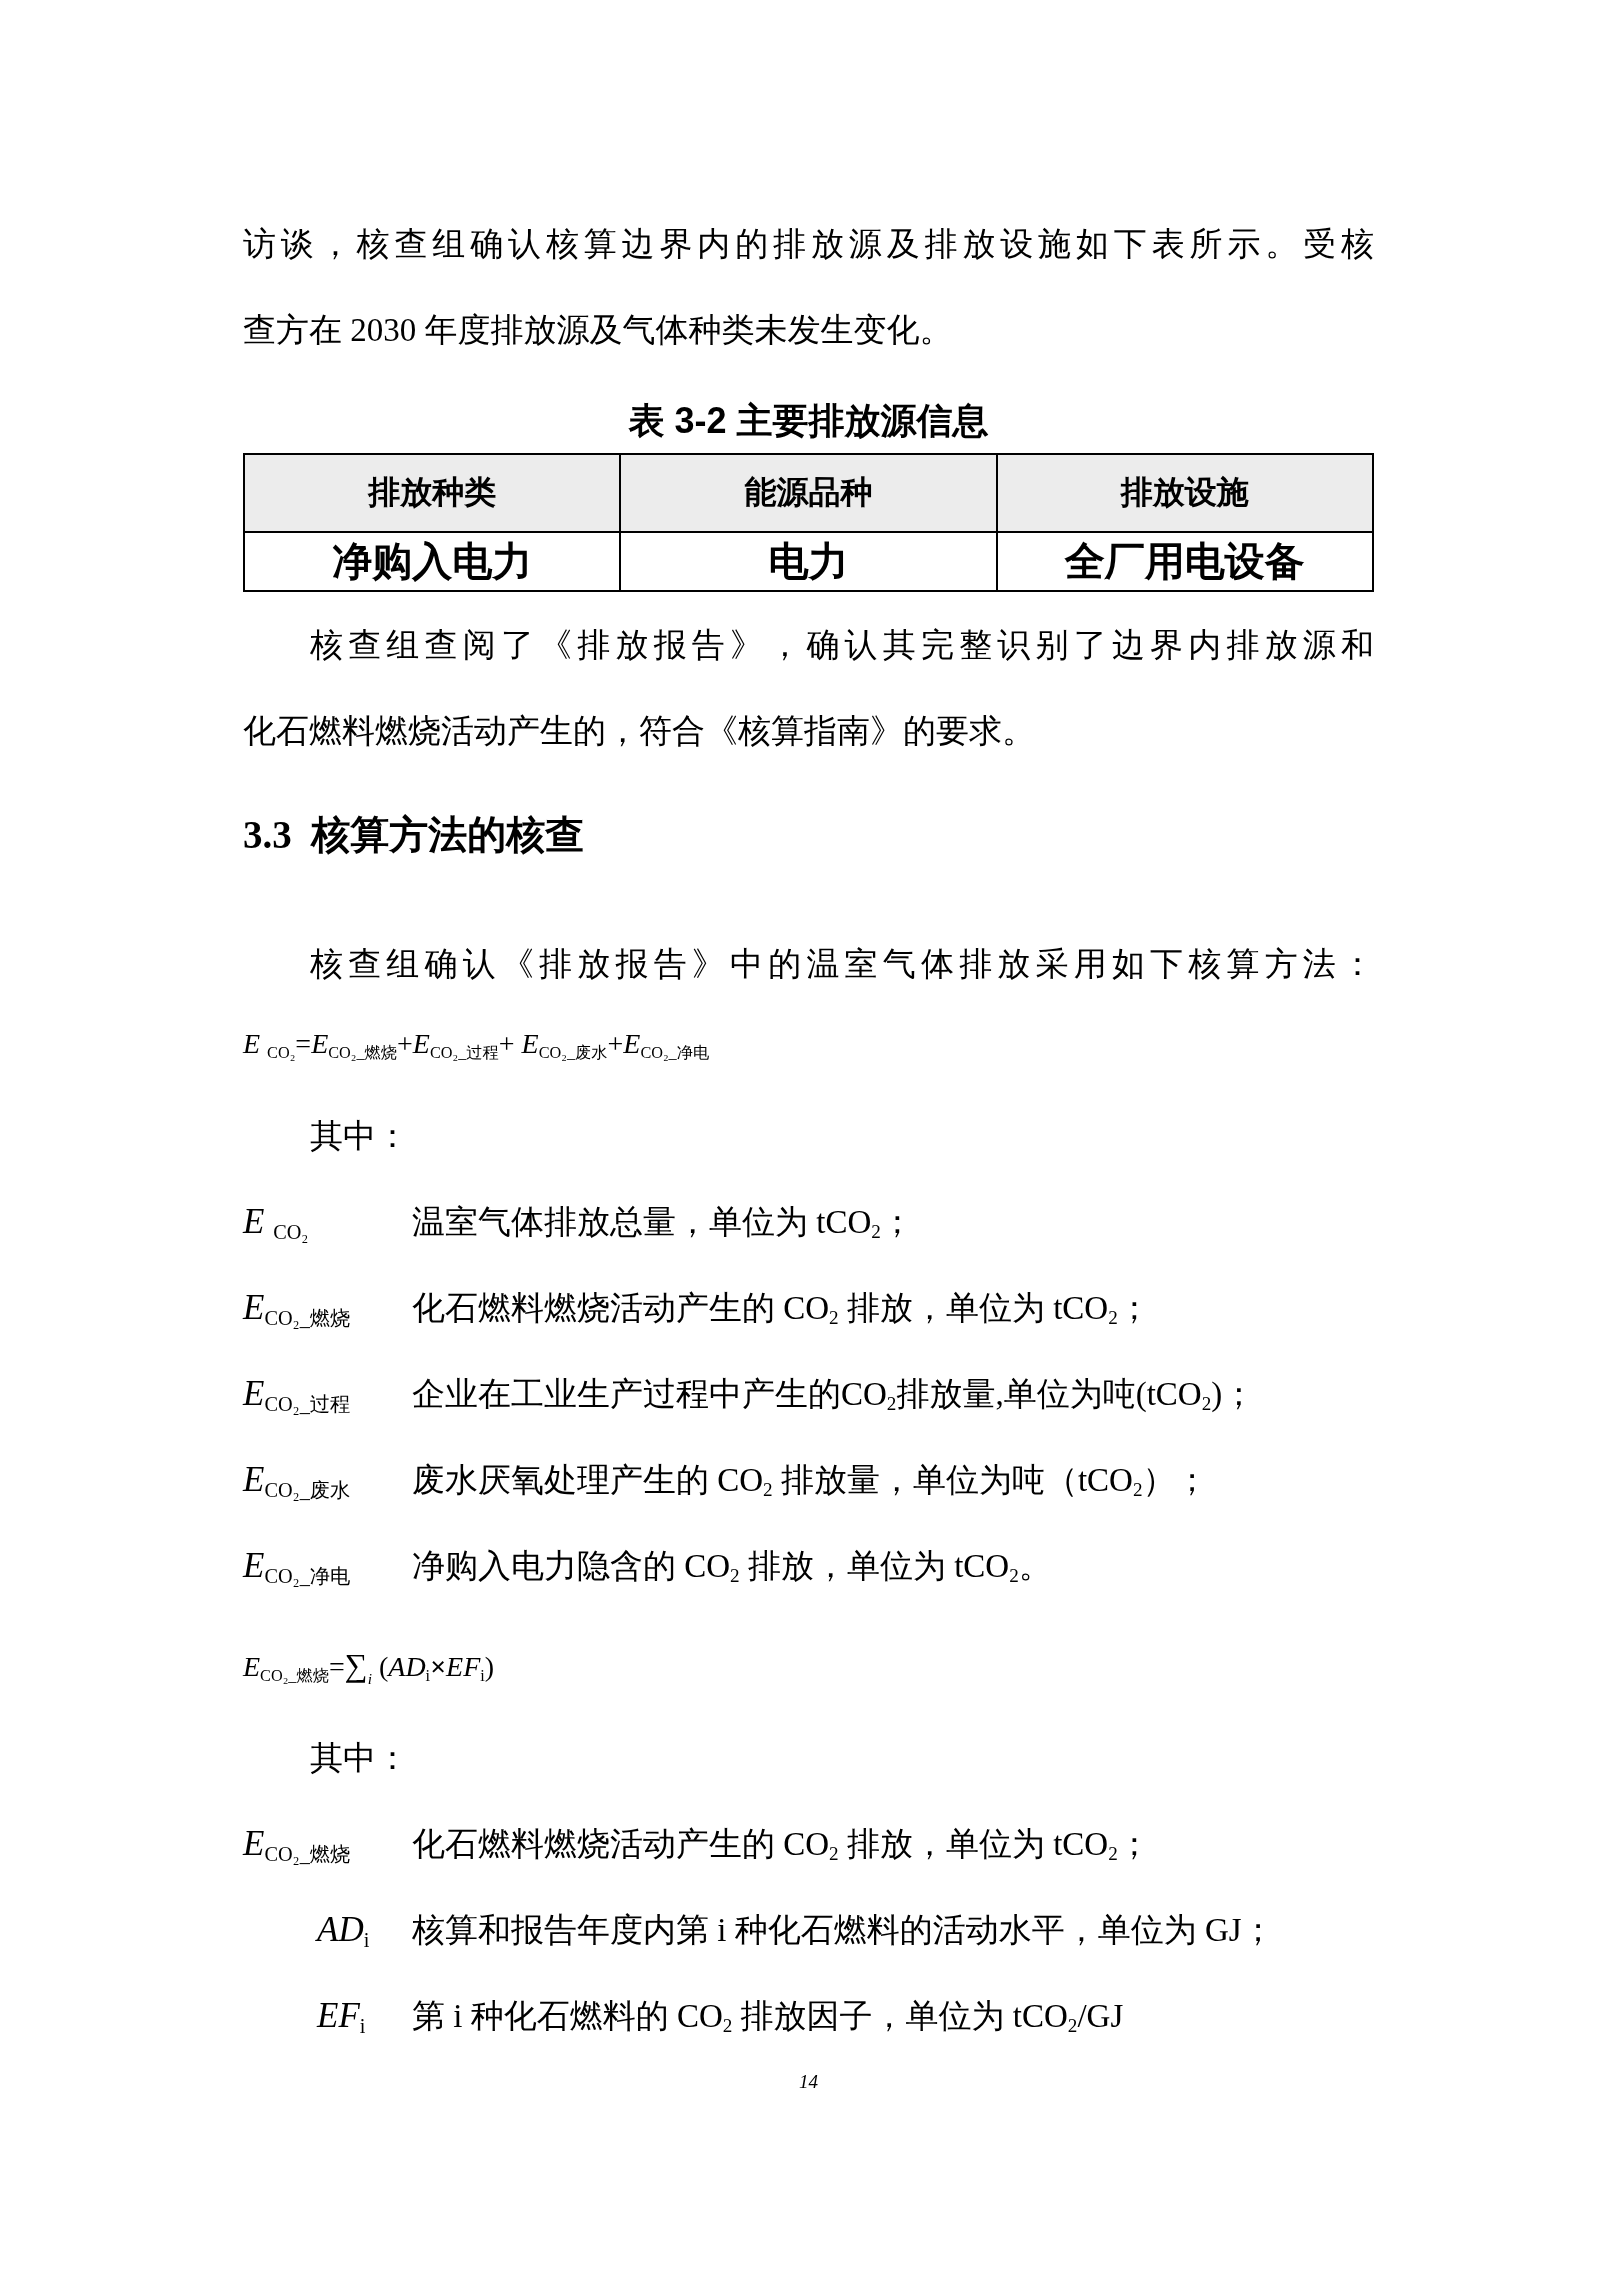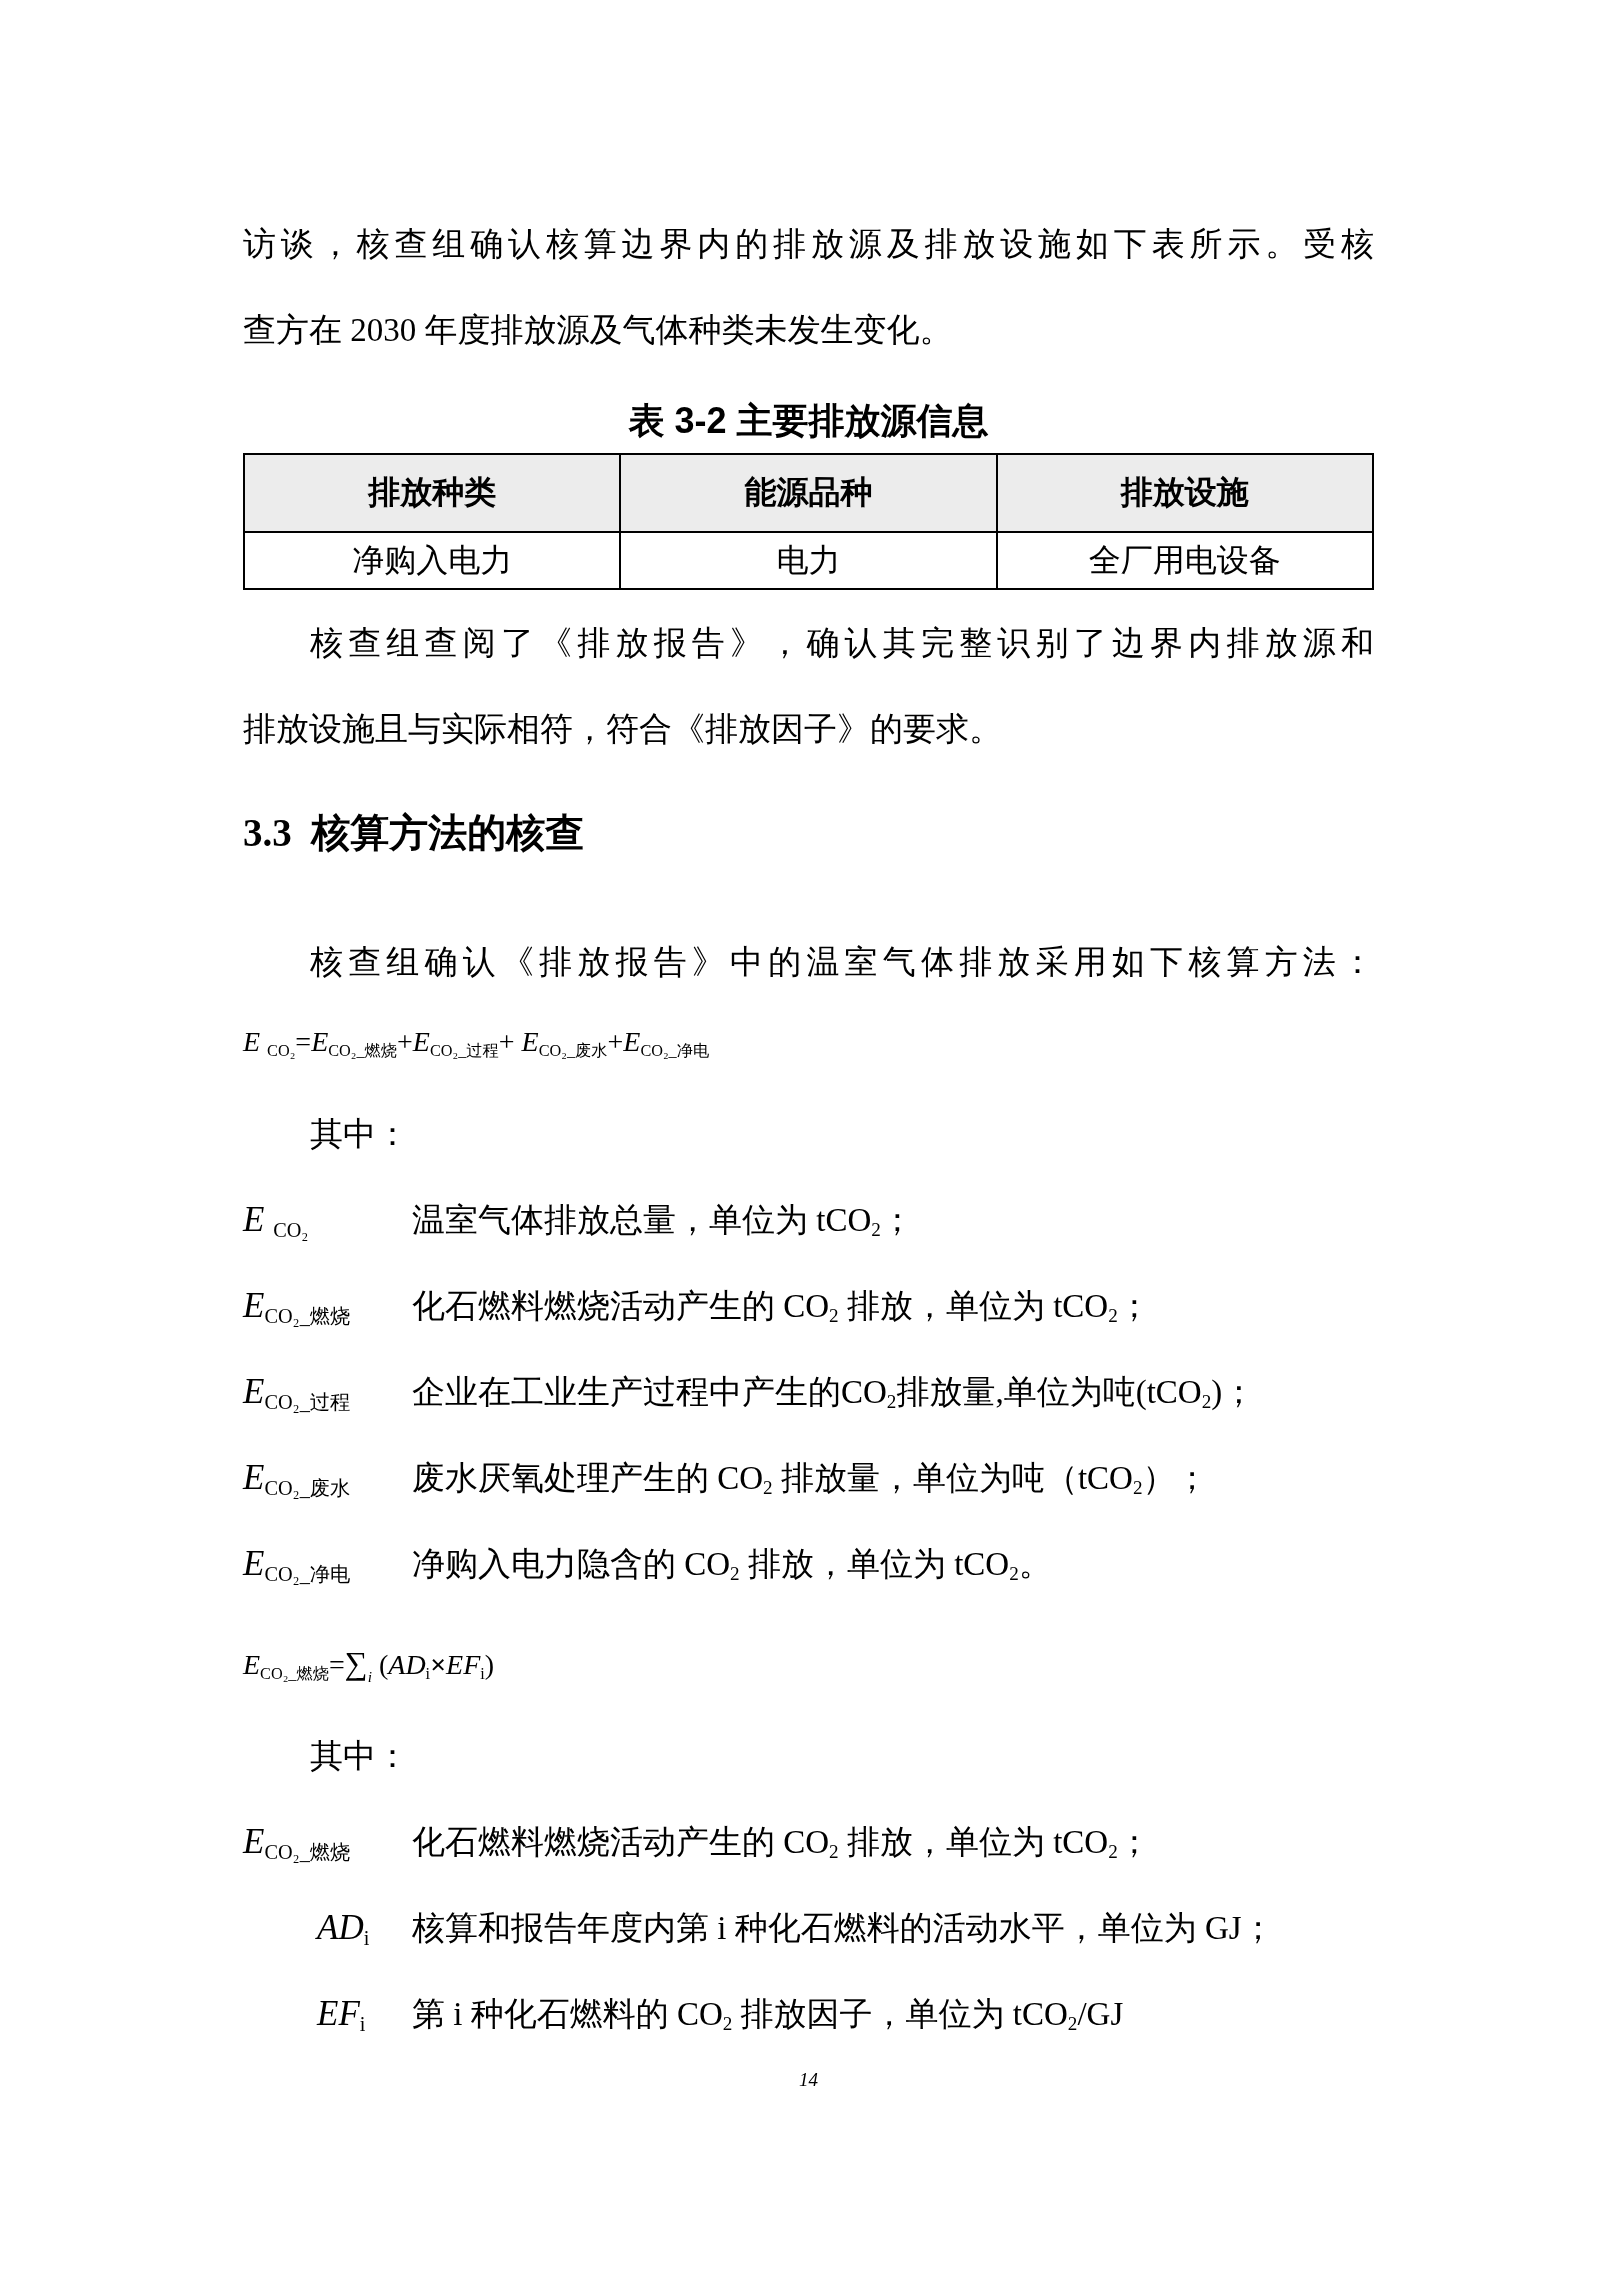--- a/index.html
+++ b/index.html
@@ -28,21 +28,21 @@
     margin-top: 3.9px; border: 2.9px solid var(--tbl-border, #000);
   }
   .src-table th {
     background: var(--th-bg, #ececec);
     border: 2px solid var(--tbl-border, #000); border-bottom-width: 2.9px;
     height: 74px; font-size: 32px; font-weight: 700;
     text-align: center; vertical-align: middle;
   }
   .src-table td {
     border: 2px solid var(--tbl-border, #000);
-    height: 53px; font-size: 32px; font-weight: 400;
+    height: 53px; font-size: 40px; font-weight: 700;
     text-align: center; vertical-align: middle;
   }
 
   .heading {
     font-family: "Liberation Sans", "DejaVu Sans", sans-serif;
     font-weight: 700; font-size: 39px; line-height: 59px;
     margin: 31px 0 0 0;
   }
   .heading.h331 { margin-top: 25.5px; }
   .h-num { font-family: "Liberation Serif", "DejaVu Serif", serif; margin-right: 19.6px; }
@@ -92,21 +92,21 @@
           <tr>
             <td>净购入电力</td>
             <td>电力</td>
             <td>全厂用电设备</td>
           </tr>
         </tbody>
     </table>
 
     <div class="para review">
         <div class="line indent cont">核查组查阅了《排放报告》，确认其完整识别了边界内排放源和</div>
-        <div class="line">排放设施且与实际相符，符合《排放因子》的要求。</div>
+        <div class="line">化石燃料燃烧活动产生的，符合《核算指南》的要求。</div>
       </div>
 
     <h2 class="heading">
       <span class="h-num">3.3</span><span>核算方法的核查</span>
     </h2>
 
     <div class="para method">
         <div class="line indent cont">核查组确认《排放报告》中的温室气体排放采用如下核算方法：</div>
       </div>
 

